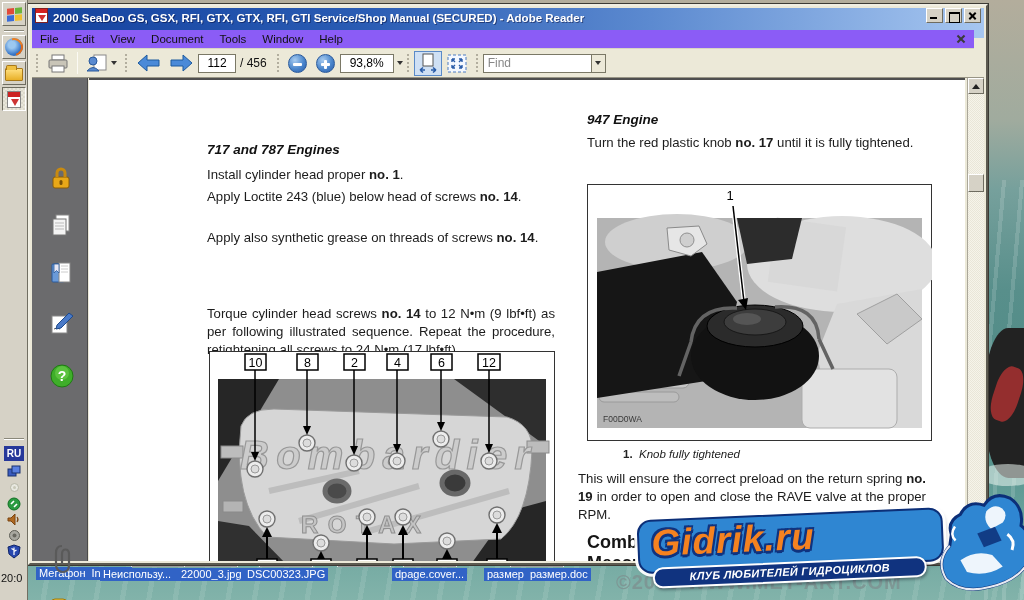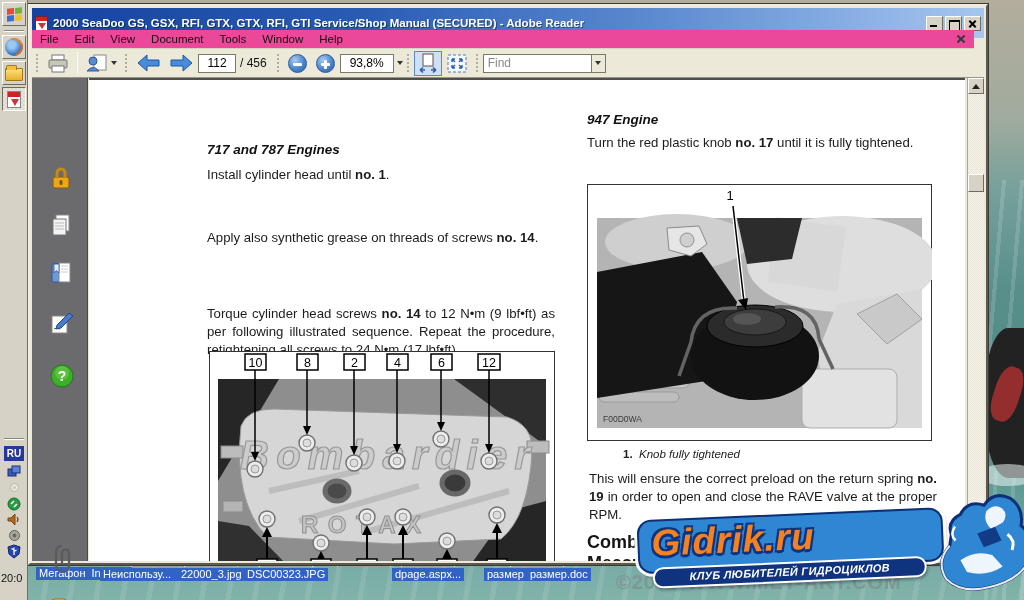--- a/index.html
+++ b/index.html
@@ -49,35 +49,35 @@
   .lang-box { position:absolute; left:4px; width:20px; height:15px; background:#26389a; color:#fff;
     font:bold 10px/15px "Liberation Sans",sans-serif; text-align:center; }
   .clock { position:absolute; left:1px; width:14px; text-align:left; font:11px/12px "Liberation Sans",sans-serif; color:#111; }
 
   
   .window { position:absolute; left:28px; top:4px; width:960px; height:561px;
     background:#ece9d8; border:2px solid; border-color:#f0eee2 #5c5a50 #5c5a50 #f0eee2;
     box-shadow:0 0 0 1px #3c3a34; z-index:10; }
   .titlebar { position:absolute; left:2px; top:2px; right:2px; height:30px;
     background:linear-gradient(90deg,#15429f 0%, #2a5cb4 35%, #5c8ad0 65%, #a6c6f0 100%);
-    display:flex; align-items:center; padding:0 3px; }
+    display:flex; align-items:flex-start; padding:0 3px; }
   .title-ico { width:13px; height:15px; background:#fff; border:1px solid #802020; position:relative; flex:0 0 auto; }
   .title-ico::before { content:""; position:absolute; left:0; top:0; right:0; height:4px; background:#d42020; }
   .title-ico::after { content:""; position:absolute; left:2px; top:6px; border-left:4px solid transparent; border-right:4px solid transparent; border-top:6px solid #d43030; }
   .title-text { color:#fff; font:bold 11.5px/20px "Liberation Sans",sans-serif; margin-left:5px;
     white-space:nowrap; overflow:hidden; flex:1 1 auto; text-shadow:1px 1px 0 rgba(0,0,40,.45); }
   .win-btn { width:17px; height:15px; background:#d6d2c6; border:1px solid; border-color:#fff #6e6c60 #6e6c60 #fff;
     margin-left:2px; position:relative; flex:0 0 auto; }
   .g-min::after { content:""; position:absolute; left:3px; bottom:3px; width:7px; height:2px; background:#000; }
   .g-max::after { content:""; position:absolute; left:3px; top:3px; width:9px; height:8px; border:1px solid #000; border-top:2px solid #000; }
   .g-x::before,.g-x::after { content:""; position:absolute; left:3px; top:6px; width:9px; height:2px; background:#000; }
   .g-x::before{ transform:rotate(45deg);} .g-x::after{ transform:rotate(-45deg);}
 
   .menubar { position:absolute; left:2px; top:24px; right:12px; height:19px; display:flex; align-items:center;
-    background:#ec4899; border-bottom:1px solid #d8d4c4; }
+    background:#8b5cf6; border-bottom:1px solid #d8d4c4; }
   .menu-item { font:11.5px/18px "Liberation Sans",sans-serif; color:#111; padding:0 8px; }
   .menu-x { position:absolute; right:8px; top:4px; width:10px; height:10px; }
   .menu-x::before,.menu-x::after{ content:""; position:absolute; left:0; top:4px; width:10px; height:2px; background:#3a3a3a;}
   .menu-x::before{transform:rotate(45deg);} .menu-x::after{transform:rotate(-45deg);}
 
   .toolbar { position:absolute; left:2px; top:43px; right:2px; height:29px; background:#ece9d8;
     border-bottom:1px solid #989585; display:flex; align-items:center; }
   .grip { width:5px; height:20px; margin:0 3px;
     background:radial-gradient(circle, #b2ae9e 34%, transparent 36%) 0 0/4px 4px; }
   .tsep { width:1px; height:22px; background:#c4c0b0; border-right:1px solid #fbfaf4; margin:0 4px; }
@@ -191,21 +191,21 @@
   </div>
   <div class="dicon" style="left:328px; top:558px;gap:32px;">
     <div class="dthumb"></div>
     <div class="dlabel">
         <span>владельцы...</span>
       </div>
   </div>
   <div class="dicon" style="left:392px; top:558px;">
     <div class="dthumb"></div>
     <div class="dlabel">
-        <span>dpage.aspx...</span>
+        <span>dpage.cover...</span>
       </div>
   </div>
   <div class="dicon" style="left:484px; top:558px;">
     <div class="dthumb"></div>
     <div class="dlabel">
         <span>размер</span>
         <span>размер.doc</span>
       </div>
   </div>
 
@@ -400,21 +400,22 @@
             <path d="M6 14 L6 18 L11 14" fill="#f0c83c" stroke="#a07808"></path>
             <rect x="12" y="8" width="14" height="9" rx="4" fill="#fbe07a" stroke="#a07808"></rect>
             <path d="M22 17 L24 20 L25 17" fill="#fbe07a" stroke="#a07808"></path>
           </svg>
       </span>
     </div>
 
     <div class="docarea">
 
       <div class="col h2" style="left:118px; top:62px; width:350px;">717 and 787 Engines</div>
-      <div class="col para" style="left:118px; top:86px; width:350px;"><span>Install cylinder head until </span><b>no. 1</b><span>.</span></div>
+      <div class="col para" style="left:118px; top:86px; width:350px;"><span>Install cylinder head proper </span><b>no. 1</b><span>.</span></div>
+      <div class="col para just" style="left:118px; top:108px; width:348px;"><span>Apply Loctite 243 (blue) below head of screws </span><b>no. 14</b><span>.</span></div>
       <div class="col para just" style="left:118px; top:149px; width:348px;"><span>Apply also synthetic grease on threads of screws </span><b>no. 14</b><span>.</span></div>
       <div class="col para just" style="left:118px; top:190px; width:348px;margin-top:35px;"><span>Torque cylinder head screws </span><b>no. 14</b><span> to 12 N•m (9 lbf•ft) as per following illustrated sequence. Repeat the procedure, retightening all screws to 24 N•m (17 lbf•ft).</span></div>
 
       <div class="fig" style="left:120px; top:271px;">
         <svg width="346" height="216" viewBox="0 0 346 216">
           <rect x="0.5" y="0.5" width="345" height="215" fill="#fff" stroke="#333"></rect>
           <rect x="9" y="28" width="328" height="188" fill="#8e8e8e"></rect>
           <polygon points="9,28 9,130 70,28" fill="#262626"></polygon>
           <polygon points="337,28 245,28 337,95" fill="#2e2e2e"></polygon>
           <polygon points="9,170 9,216 80,216 40,175" fill="#303030"></polygon>
@@ -539,21 +540,21 @@
           <path d="M104,158 Q108,122 150,124 M104,158 L92,192 M232,155 Q230,120 188,123 M232,155 L246,185" stroke="#636363" stroke-width="3.5" fill="none"></path>
           <line x1="146" y1="22" x2="157" y2="118" stroke="#fff" stroke-width="4"></line>
           <line x1="146" y1="22" x2="157" y2="118" stroke="#000" stroke-width="1.5"></line>
           <polygon points="159,126 151,116 161,114" fill="#000"></polygon>
           <text x="143" y="16" font-size="13" fill="#000" text-anchor="middle">1</text>
           <text x="16" y="238" font-size="8.5" fill="#3a3a3a">F00D0WA</text>
         </svg>
       </div>
 
       <div class="col cap" style="left:498px; top:367px; width:348px;margin-left:36px;"><b>1.</b>&nbsp;&nbsp;<span style="font-style:italic;">Knob fully tightened</span></div>
-      <div class="col para just" style="left:500px; top:390px; width:348px;"><span>This will ensure the correct preload on the return spring </span><b>no. 19</b><span> in order to open and close the RAVE valve at the proper RPM.</span></div>
+      <div class="col para just" style="left:489px; top:390px; width:348px;"><span>This will ensure the correct preload on the return spring </span><b>no. 19</b><span> in order to open and close the RAVE valve at the proper RPM.</span></div>
       <div class="col h1" style="left:498px; top:452px; width:360px;">Combustion Chamber Volume Measurement</div>
     </div>
 
     <div class="scrollbar">
       <div class="sb-btn sb-up">
           <span class="tri-up"></span>
         </div>
       <div class="sb-thumb"></div>
       <div class="sb-btn sb-down">
           <span class="tri-down"></span>

